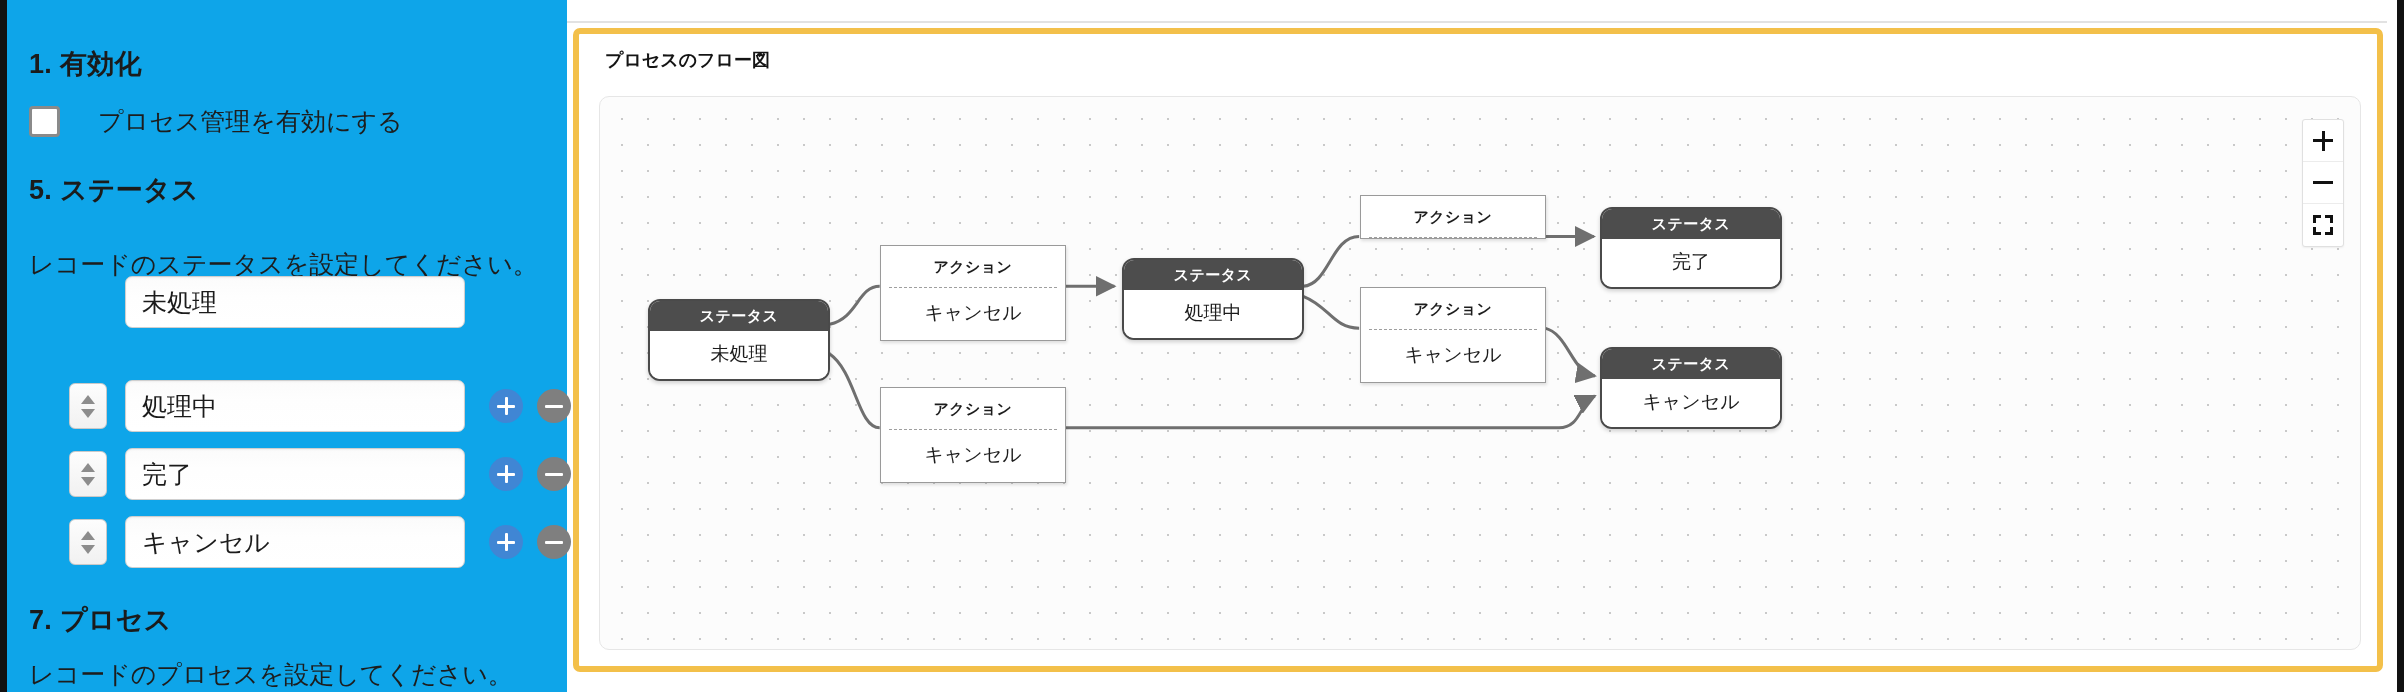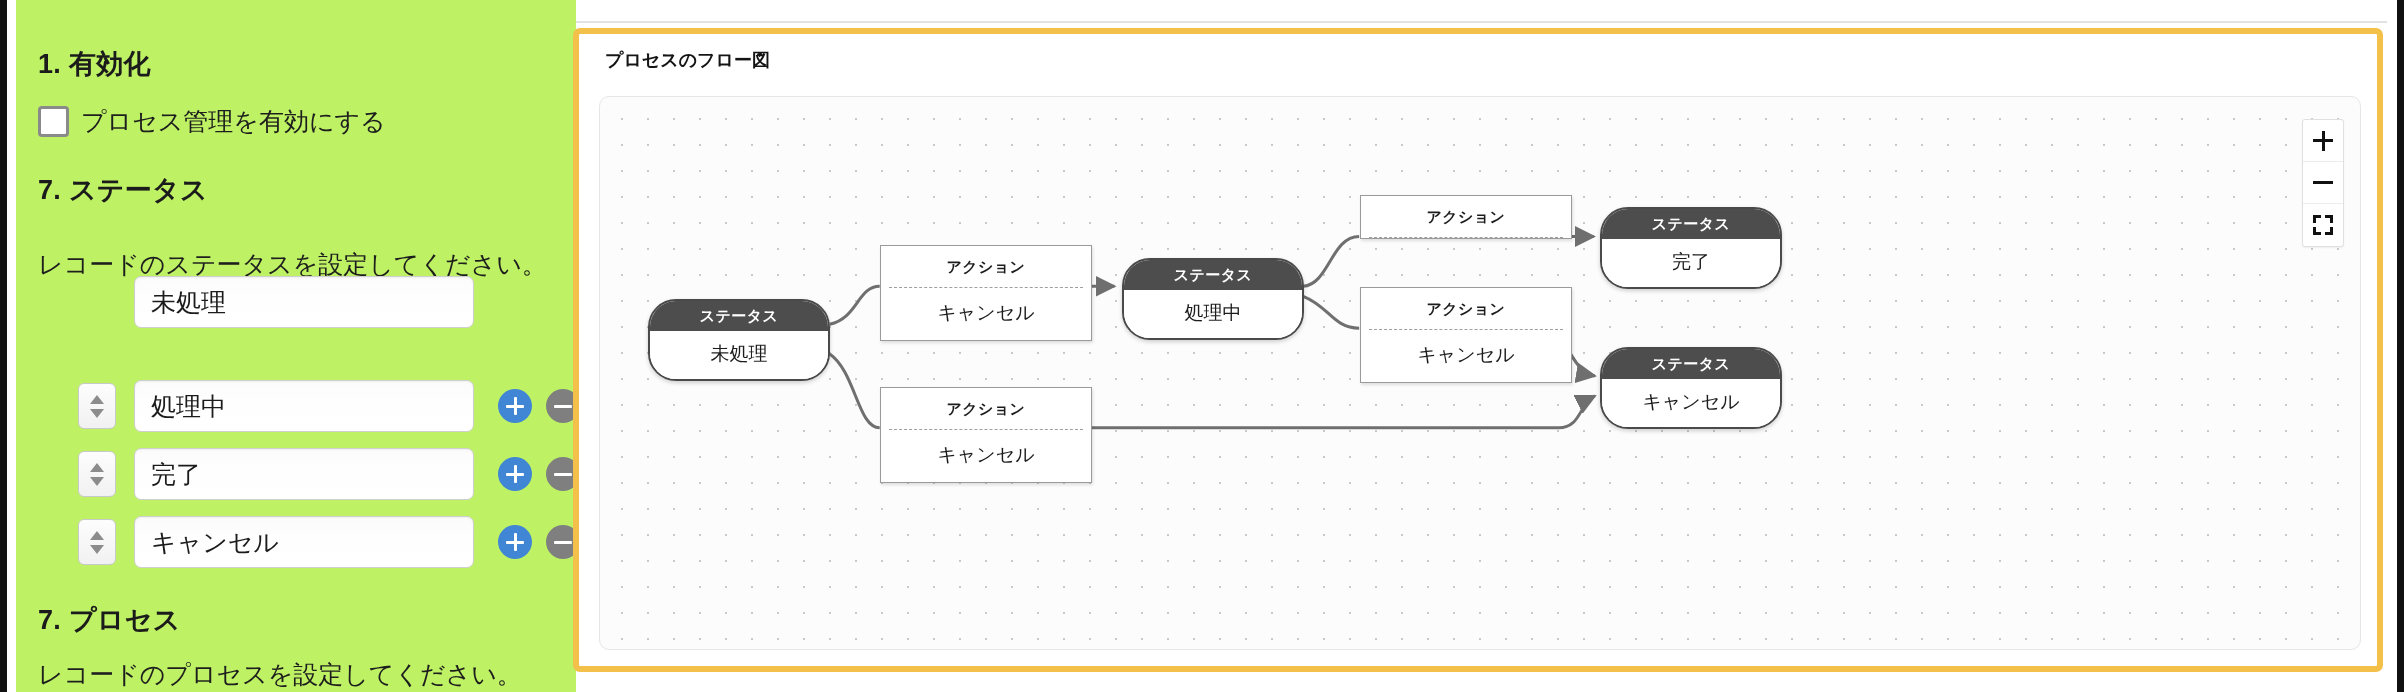--- a/index.html
+++ b/index.html
@@ -14,23 +14,23 @@
     position: relative;
     width: 2404px; height: 692px;
     background: #ffffff;
     border-left: 7px solid #111111;
     border-right: 7px solid #111111;
   }
 
   
   .left-panel {
     position: absolute;
-    left: 9px; top: 0;
+    left: 0; top: 0;
     width: 560px; height: 692px;
-    background: #bef264;
+    background: #0ea5e9;
     padding: 0 24px;
   }
   .top-rule {
     position: absolute;
     left: 20px; top: 21px;
     width: 2360px; height: 2px;
     background: #e2e2e2;
   }
 
   .sec-title {
@@ -59,21 +59,21 @@
     align-items: center;
   }
   .chk-box {
     width: 31px; height: 31px;
     border: 3px solid #8a8a8a;
     border-radius: 4px;
     background: #ffffff;
     flex: 0 0 auto;
   }
   .chk-label {
-    margin-left: 12px;
+    margin-left: 38px;
     font-size: 25px;
     color: #1d1d1d;
     white-space: nowrap;
   }
 
   
   .status-row {
     position: absolute;
     left: 0;
     display: flex;
@@ -214,21 +214,21 @@
   }
   .fit-ico i:nth-child(1) { left:0; top:0; border-right:none; border-bottom:none; }
   .fit-ico i:nth-child(2) { right:0; top:0; border-left:none; border-bottom:none; }
   .fit-ico i:nth-child(3) { left:0; bottom:0; border-right:none; border-top:none; }
   .fit-ico i:nth-child(4) { right:0; bottom:0; border-left:none; border-top:none; }
 
   
   .node { position: absolute; z-index: 10; }
 
   .status-node {
-    border-radius: 28px;
+    border-radius: 12px;
     border: 2px solid #4a4a4a;
     background: #ffffff;
     overflow: hidden;
     box-shadow: 0 2px 4px rgba(0,0,0,0.18);
     width: 182px;
   }
   .status-node .hd {
     background: #4d4d4d;
     color: #ffffff;
     font-size: 15px;
@@ -241,21 +241,21 @@
     background: #ffffff;
     color: #1c1c1c;
     font-size: 19px;
     text-align: center;
     padding: 10px 0 12px;
   }
 
   .action-node {
     border: 1px solid #9a9a9a;
     background: #ffffff;
-    width: 212px;
+    width: 186px;
     box-shadow: 1px 2px 3px rgba(0,0,0,0.12);
     font-family: Liberation Mono, monospace;
   }
   .action-node .hd {
     color: #1c1c1c;
     font-size: 15px;
     font-weight: bold;
     text-align: center;
     padding: 12px 0 10px;
     letter-spacing: 0.4px;
@@ -282,21 +282,21 @@
 
   <div class="left-panel">
 
     <div class="sec-title" id="sec1-title">1. 有効化</div>
 
     <div class="chk-row">
       <div class="chk-box"></div>
       <div class="chk-label">プロセス管理を有効にする</div>
     </div>
 
-    <div class="sec-title" id="sec2-title">7. ステータス</div>
+    <div class="sec-title" id="sec2-title">5. ステータス</div>
     <div class="sec-desc" id="sec2-desc">レコードのステータスを設定してください。</div>
 
     <div class="status-row" id="row-0">
       <div class="txt-input">未処理</div>
     </div>
 
     <div class="status-row" id="row-1">
       <div class="spinner">
         <span class="tri-up"></span>
         <span class="tri-dn"></span>

